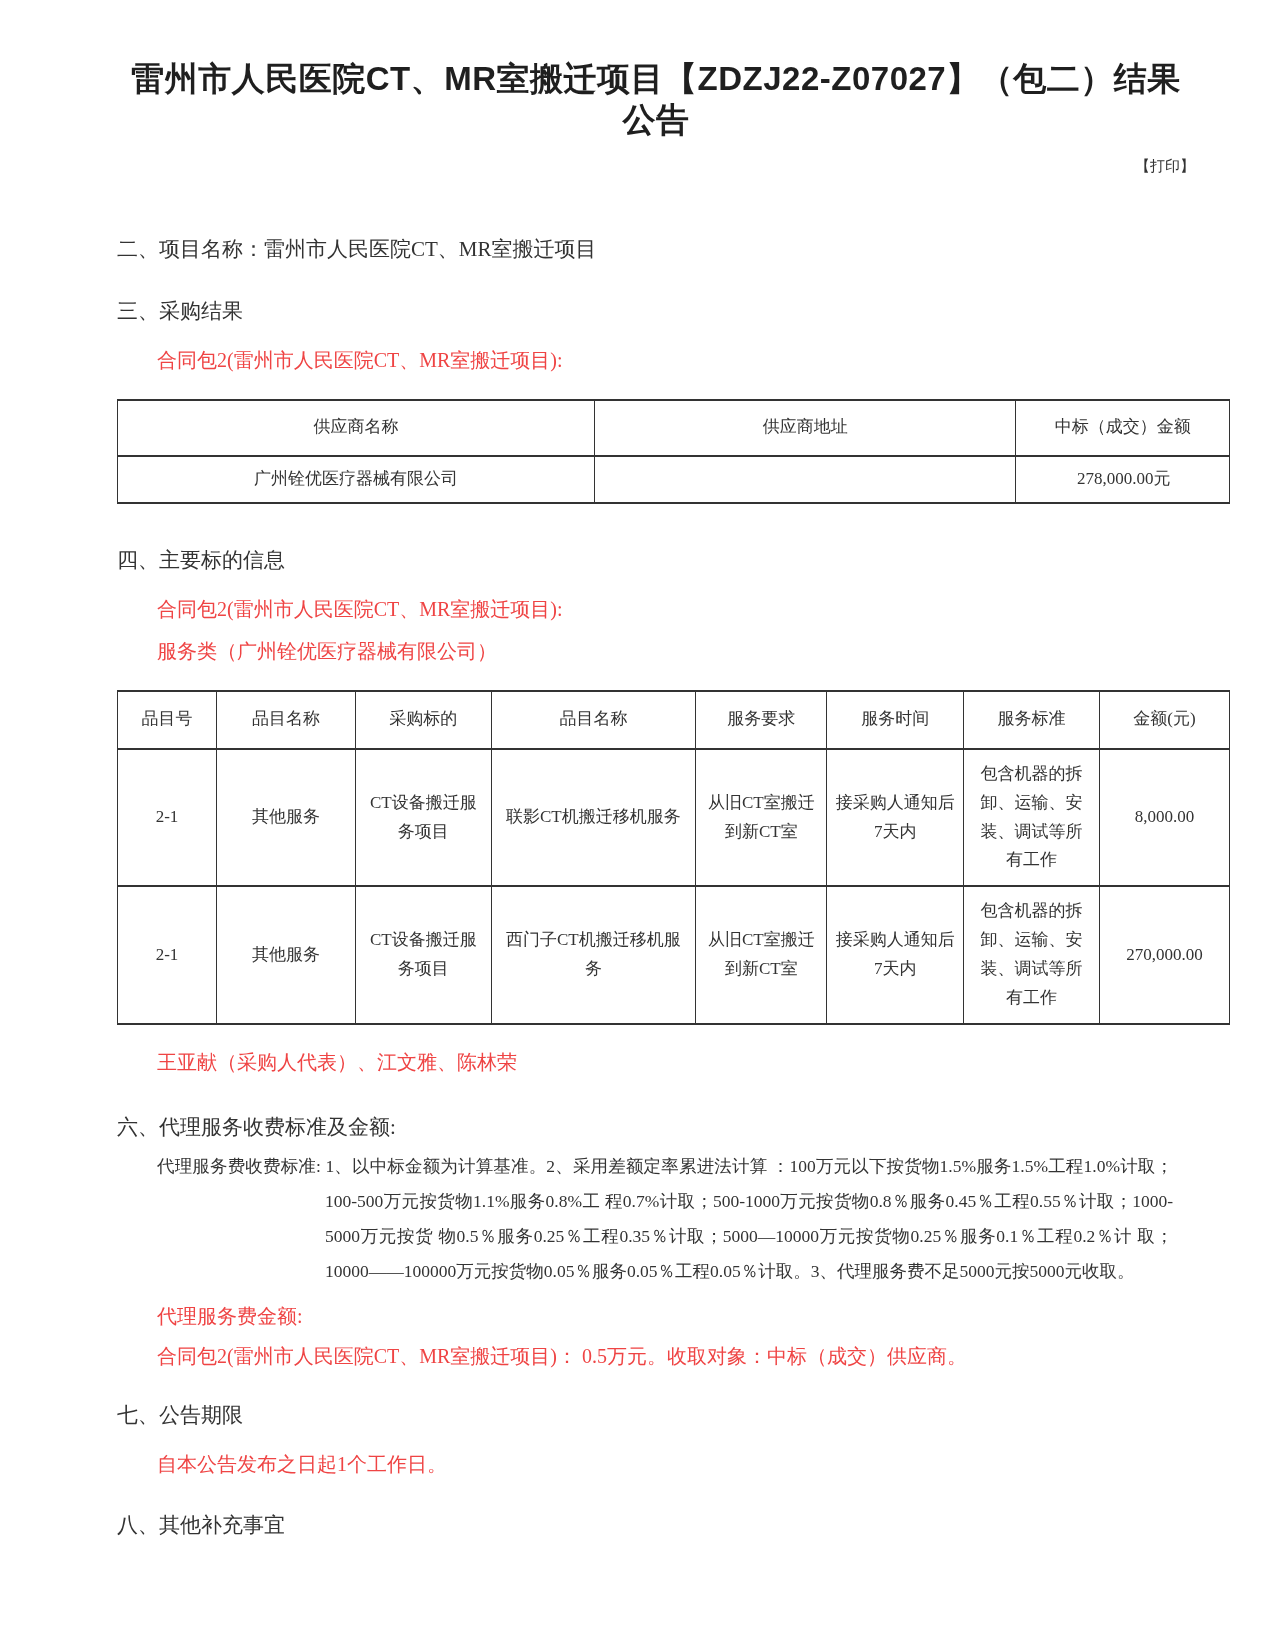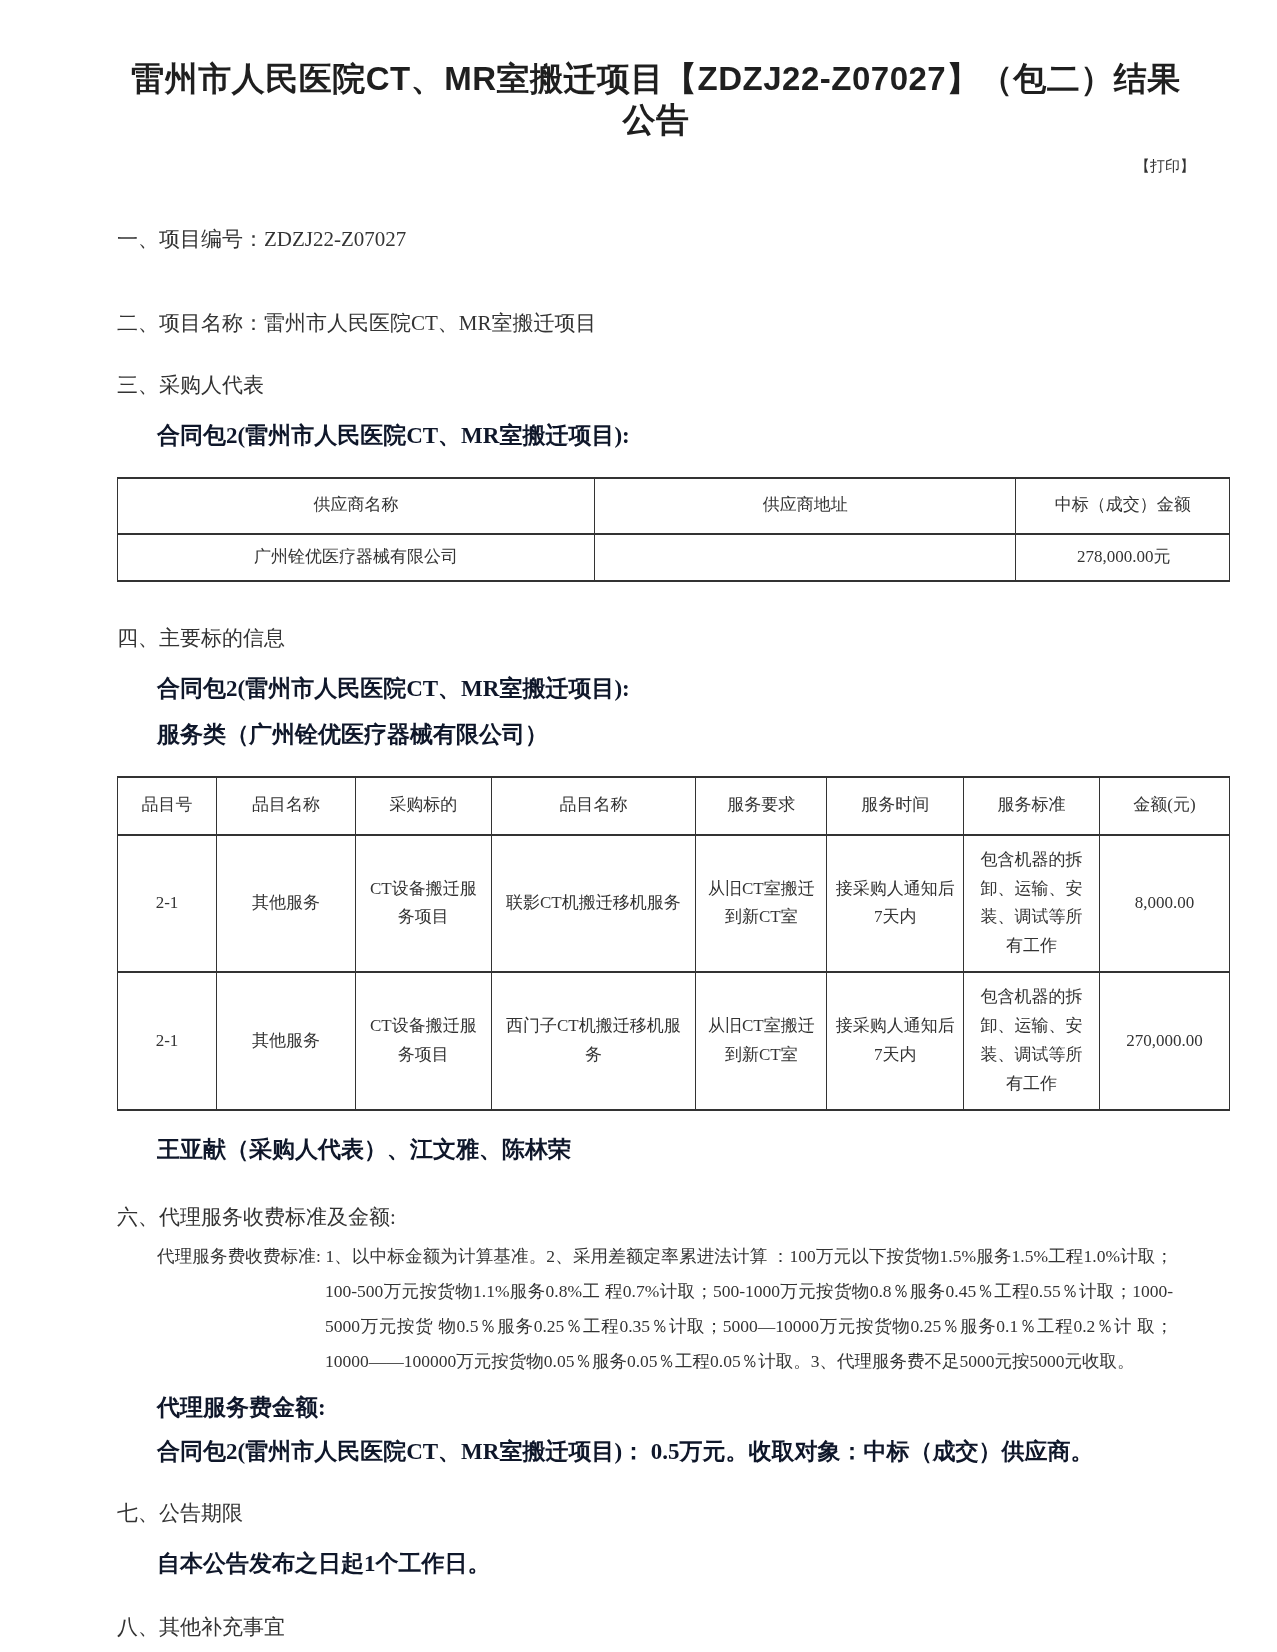--- a/index.html
+++ b/index.html
@@ -35,21 +35,21 @@
   }
   .s1 { margin-top: 50px; }
   .s2 { margin-top: 60px; }
   .s3 { margin-top: 38px; }
   .s4 { margin-top: 44px; }
   .s5 { margin-top: 26px; }
   .s6 { margin-top: 40px; }
   .s7 { margin-top: 34px; }
   .s8 { margin-top: 36px; }
   .para {
-    font-size: 23px; line-height: 1.3; margin: 0; color: #0f172a; font-weight: bold;
+    font-size: 20px; line-height: 1.3; margin: 0; color: #ef4444;
   }
   .indent { margin-left: 40px; }
   .mt-intro { margin-top: 24px; }
   .mt-sub { margin-top: 16px; }
   table {
     border-collapse: collapse; table-layout: fixed;
     width: 1113px; margin-top: 26px;
   }
   th, td {
     border: 1px solid #333333;
@@ -87,25 +87,24 @@
 <body>
 
 <div class="page">
 
   <div class="title">雷州市人民医院CT、MR室搬迁项目【ZDZJ22-Z07027】（包二）结果公告</div>
 
   <div class="print-row">
     <a class="print-link">【打印】</a>
   </div>
 
-  <h2 class="sec s1">一、项目编号：ZDZJ22-Z07027</h2>
 
   <h2 class="sec s2">二、项目名称：雷州市人民医院CT、MR室搬迁项目</h2>
 
-  <h2 class="sec s3">三、采购人代表</h2>
+  <h2 class="sec s3">三、采购结果</h2>
   <p class="para indent mt-intro">合同包2(雷州市人民医院CT、MR室搬迁项目):</p>
 
   <table class="supplier-table">
     <colgroup>
       <col style="width:42.9%">
         <col style="width:37.9%">
         <col style="width:19.2%">
     </colgroup>
     <tbody>
         <tr>

